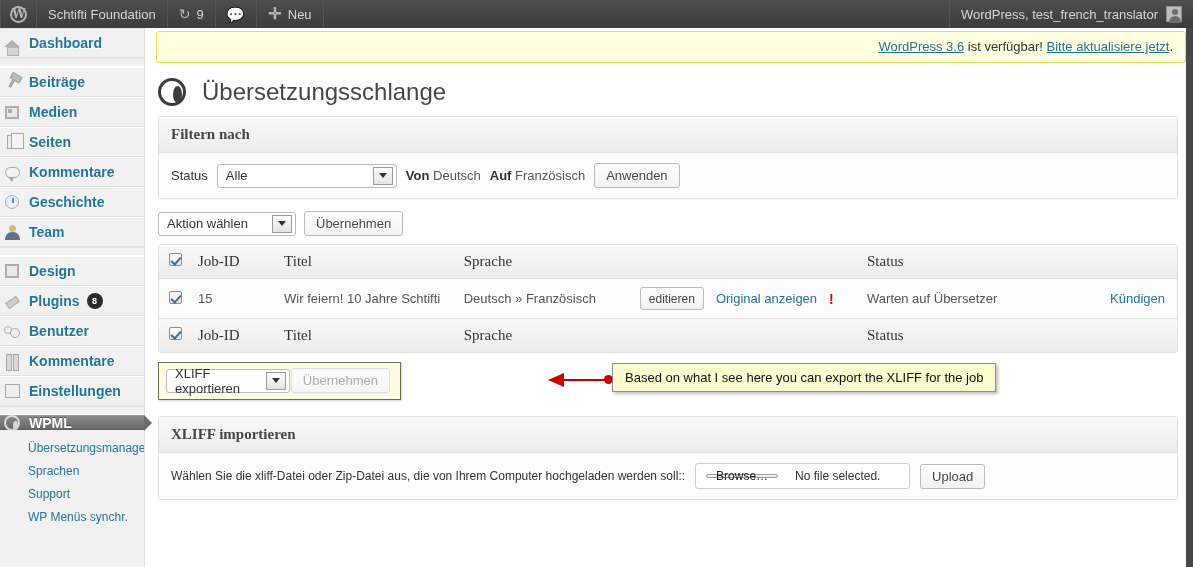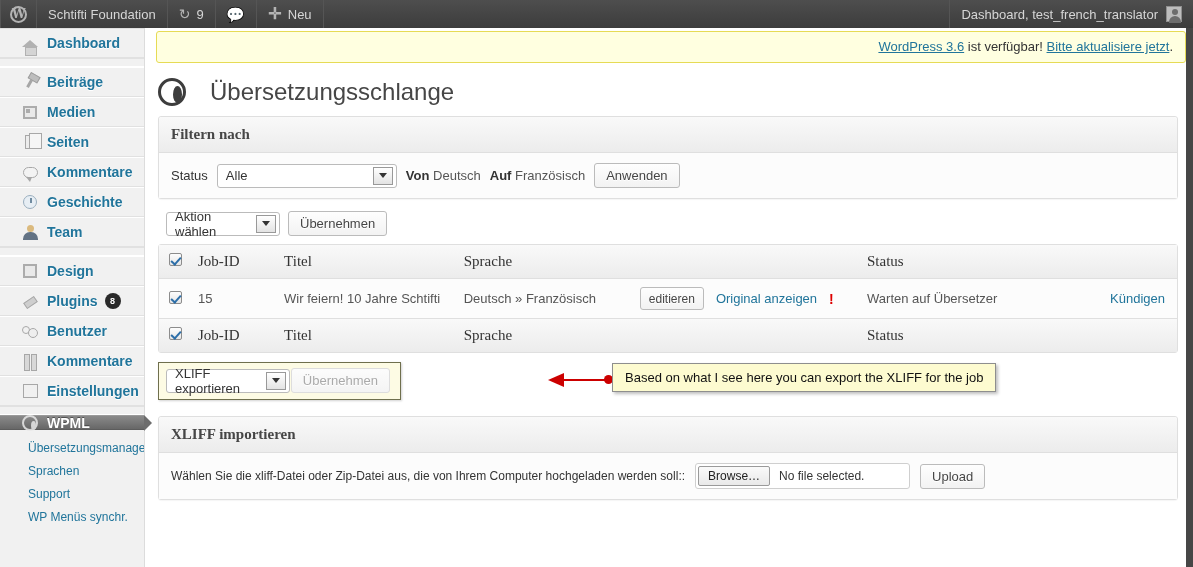--- a/index.html
+++ b/index.html
@@ -65,21 +65,21 @@
   .sidebar {
     position: absolute; top: 28px; left: 0; width: 145px; height: 539px;
     background: #f1f1f1;
     border-right: 1px solid #dcdcdc;
     z-index: 20;
   }
   .menu-item {
     position: relative;
     display: flex; align-items: center;
     height: 30px;
-    padding-left: 20px;
+    padding-left: 2px;
     border-bottom: 1px solid #e1e1e1;
     border-top: 1px solid #fff;
     color: #21759b;
     font-size: 14px;
     font-weight: bold;
     text-shadow: 0 1px 0 #fff;
     cursor: pointer;
   }
   .menu-item.first { border-top: 1px solid #dfdfdf; }
   .menu-item .mi-icon {
@@ -178,21 +178,21 @@
   .update-nag a { color: #21759b; text-decoration: underline; }
 
   .page-title {
     display: flex; align-items: center;
     margin: 15px 0 10px 12px;
     font-size: 24px;
     font-weight: normal;
     color: #464646;
     font-family: "Liberation Sans", sans-serif;
   }
-  .page-title .ptl { margin-left: 24px; line-height: 1; text-align: right; }
+  .page-title .ptl { margin-left: 16px; line-height: 1; text-align: right; }
 
   .panel {
     margin-left: 12px;
     width: 1020px;
     background: #fff;
     border: 1px solid #dfdfdf;
     border-radius: 3px;
     box-shadow: 0 1px 1px rgba(0,0,0,.04);
   }
   .panel-head {
@@ -228,21 +228,21 @@
     width: 20px; height: 18px;
     background: linear-gradient(to bottom,#fff,#e3e3e3);
     border: 1px solid #999;
     display:flex; align-items:center; justify-content:center;
   }
   .select .caret {
     width:0;height:0;border-left:4px solid transparent;border-right:4px solid transparent;
     border-top:5px solid #333;
   }
   .select.w-status { width: 180px; }
-  .select.w-action { width: 114px; padding-right: 30px; margin-left: 8px; }
+  .select.w-action { width: 138px; padding-right: 30px; }
   .select.w-xliff  { width: 124px; padding-right: 28px; }
 
   .btn {
     height: 25px;
     padding: 0 11px;
     background: linear-gradient(to bottom,#fefefe,#f2f2f2);
     border: 1px solid #bbb;
     border-radius: 3px;
     font-size: 13px;
     color: #464646;
@@ -357,21 +357,21 @@
     border: 1px solid #cfcfcf;
     background: #fff;
     border-radius: 3px;
     height: 26px;
     width: 215px;
     overflow: hidden;
   }
   .fileinput .fbtn {
     display:inline-flex; align-items:center;
     padding: 0 9px;
-    margin: 2px;
+    margin: 10px;
     background: linear-gradient(to bottom,#fafafa,#e9e9e9);
     border: 1px solid #9a9a9a;
     border-radius: 2px;
     font-size: 12px; color: #222;
     cursor: pointer;
   }
   .fileinput .fname { display:inline-flex; align-items:center; padding-left: 7px; font-size:12px; color:#333; }
 
   .right-rail {
     position: absolute; top: 28px; right: 0; width: 7px; height: 539px;
@@ -397,21 +397,21 @@
     <div class="ab-item">
       <span class="ab-icon bubble-glyph">💬</span>
     </div>
     <div class="ab-item">
       <span class="ab-icon plus-glyph">✛</span>
       <span>Neu</span>
     </div>
     <div class="ab-spacer"></div>
     <div class="ab-right">
       <div class="ab-item">
-        <span>Dashboard, test_french_translator</span>
+        <span>WordPress, test_french_translator</span>
         <span class="avatar-box"></span>
       </div>
     </div>
   </div>
 
   <div class="sidebar">
 
     <div class="menu-item first">
       <span class="mi-icon">
           <span class="ico-house"></span>

